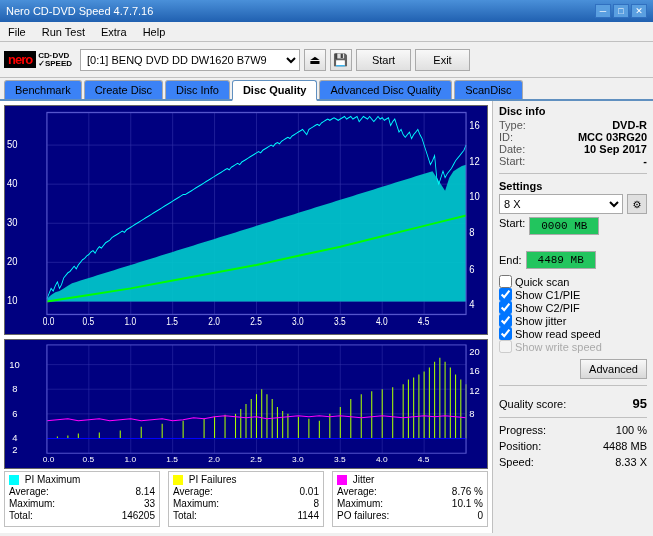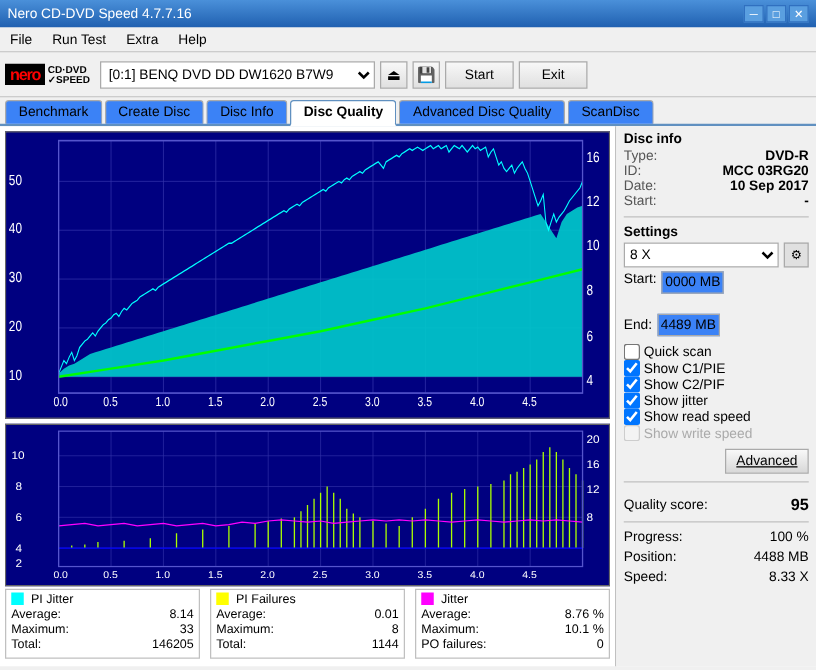--- a/index.html
+++ b/index.html
@@ -249,45 +249,45 @@
       border: 1px solid #aaa;
       background: #e0e0e0;
       display: flex;
       align-items: center;
       justify-content: center;
       font-size: 10px;
       cursor: pointer;
     }
 
     .mb-input {
-      width: 50px;
+      width: 70px;
       height: 18px;
       border: 1px solid #aaa;
       text-align: center;
       font-size: 11px;
-      background: #3b82f6;
+      background: #22c55e;
+      font-family: Liberation Mono, monospace;
     }
 
     .checkbox-row {
       display: flex;
       align-items: center;
       gap: 3px;
       font-size: 11px;
     }
     .checkbox-row input[type=checkbox] { margin: 0; }
 
     .advanced-btn {
       background: linear-gradient(to bottom, #f8f8f8, #d8d8d8);
       border: 1px solid #aaa;
       padding: 3px 8px;
       font-size: 11px;
       cursor: pointer;
       align-self: flex-end;
       margin-top: 2px;
-      text-decoration: underline;
     }
 
     .quality-score-row {
       display: flex;
       justify-content: space-between;
       align-items: center;
       font-size: 11px;
       margin-top: 4px;
     }
 
@@ -512,21 +512,21 @@
         "></polyline>
 
         <rect x="40" y="5" width="400" height="110" fill="none" stroke="#5555cc" stroke-width="1"></rect>
       </svg>
     </div>
 
     <div class="legend-area">
       <div class="legend-item">
         <div>
           <span class="legend-color-box" style="background:#00ffff;"></span>
-          <span>PI Jitter</span>
+          <span>PI Maximum</span>
         </div>
         <div class="legend-row">
           <span>Average:</span>
           <span>8.14</span>
         </div>
         <div class="legend-row">
           <span>Maximum:</span>
           <span>33</span>
         </div>
         <div class="legend-row">

